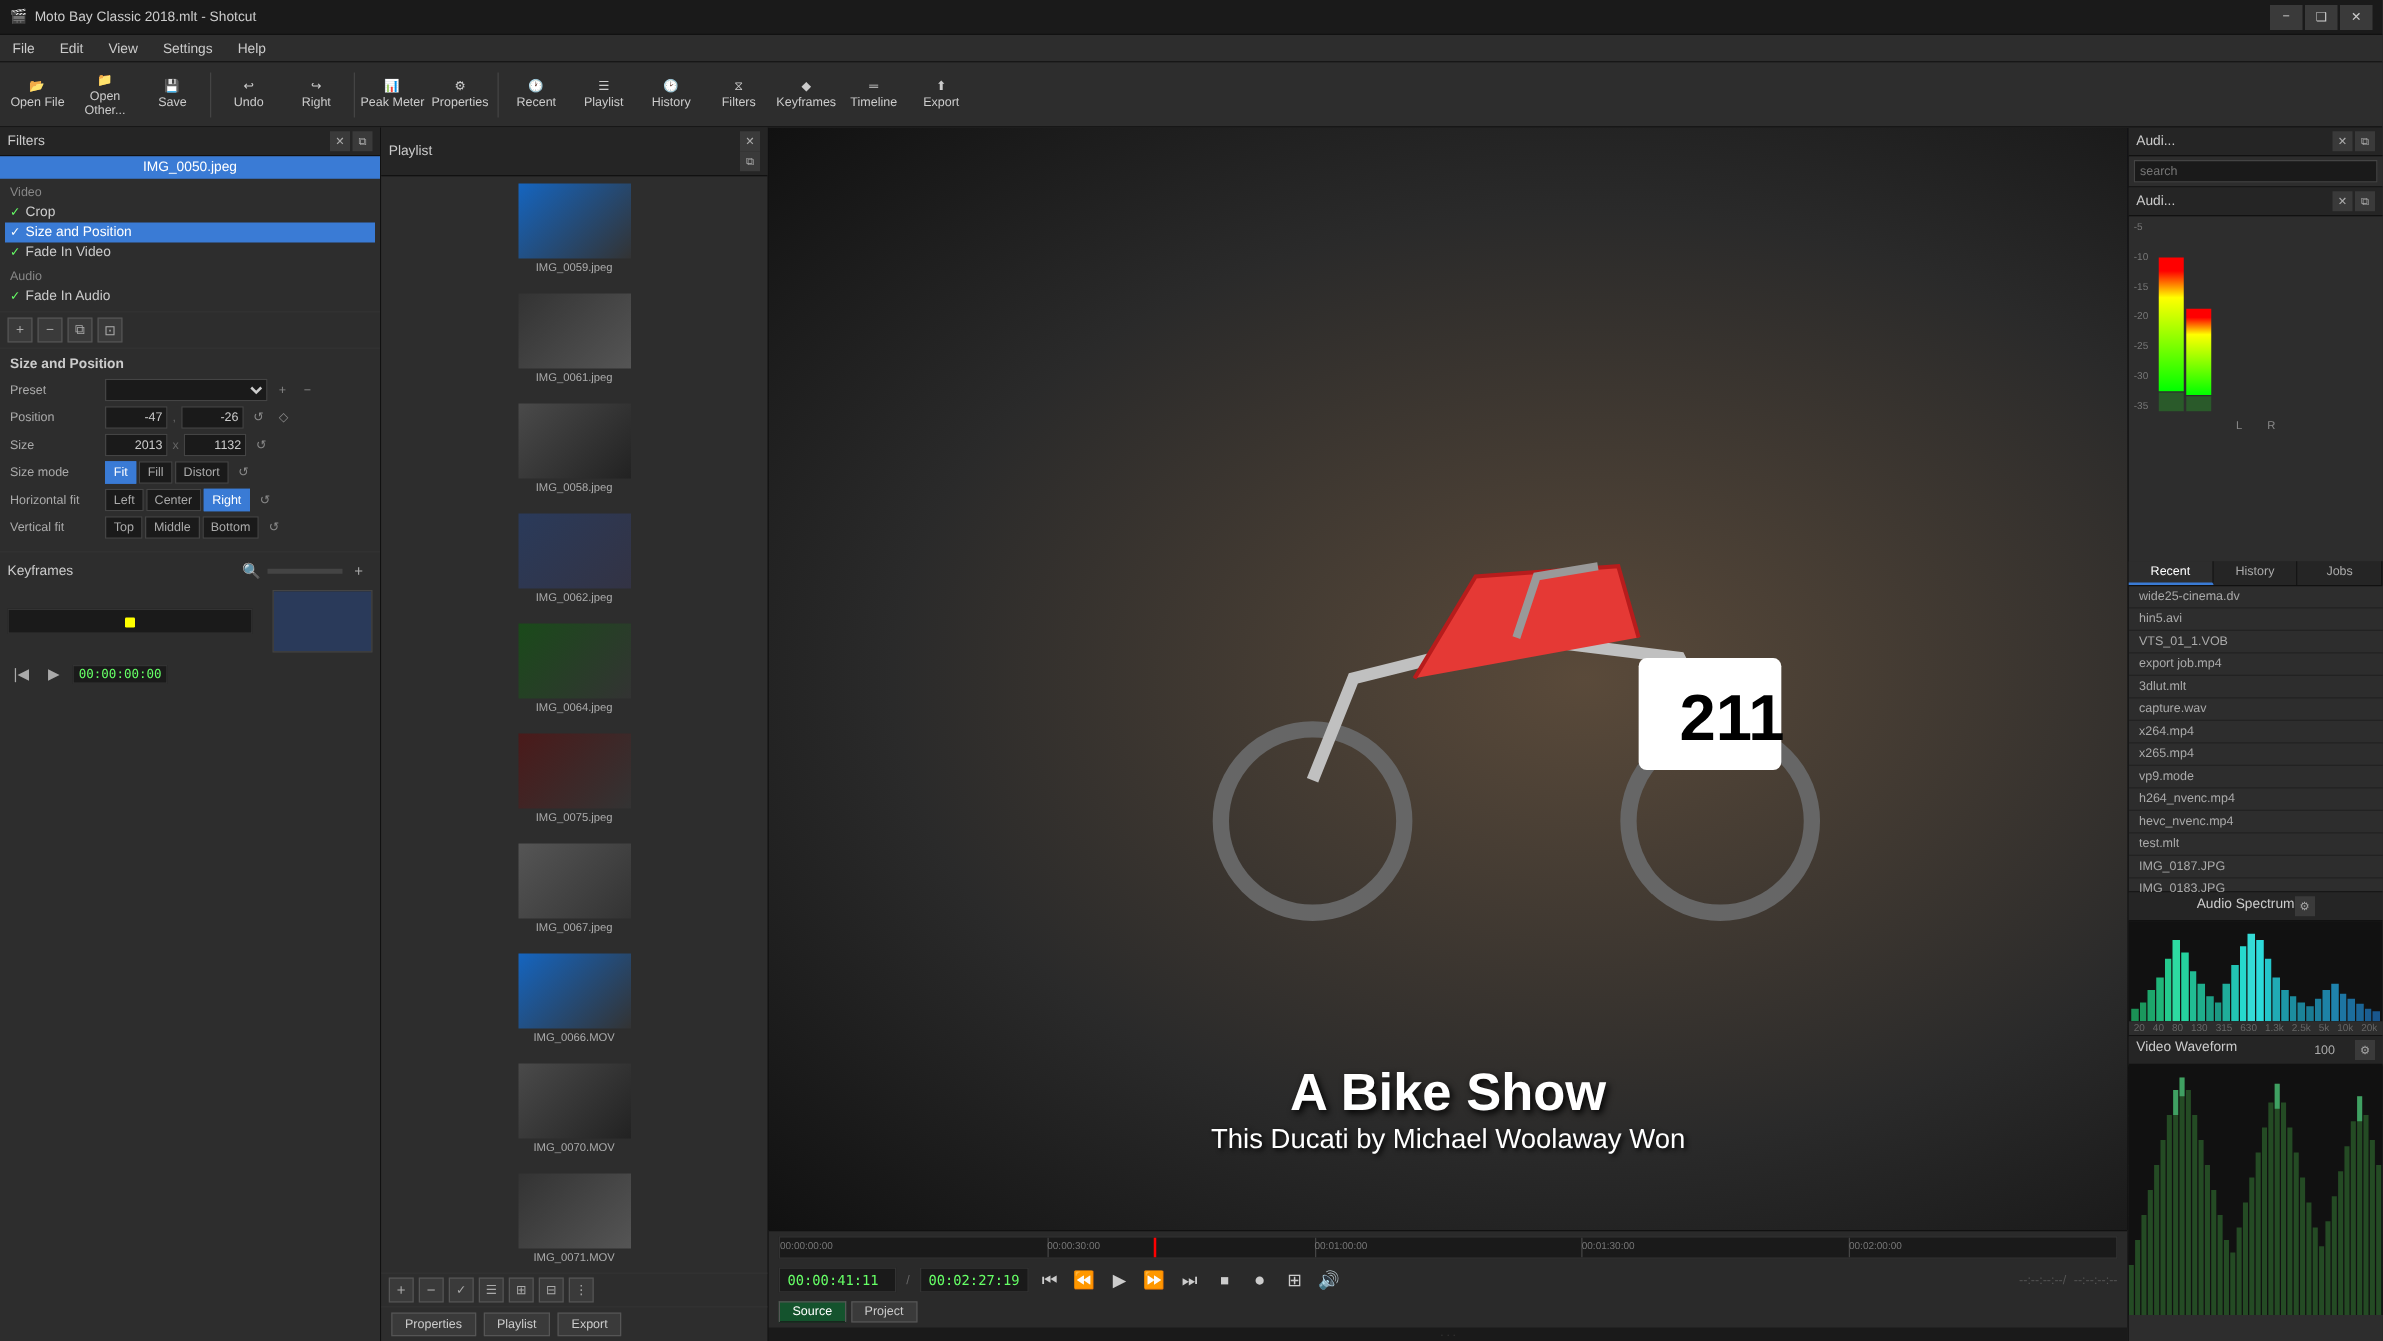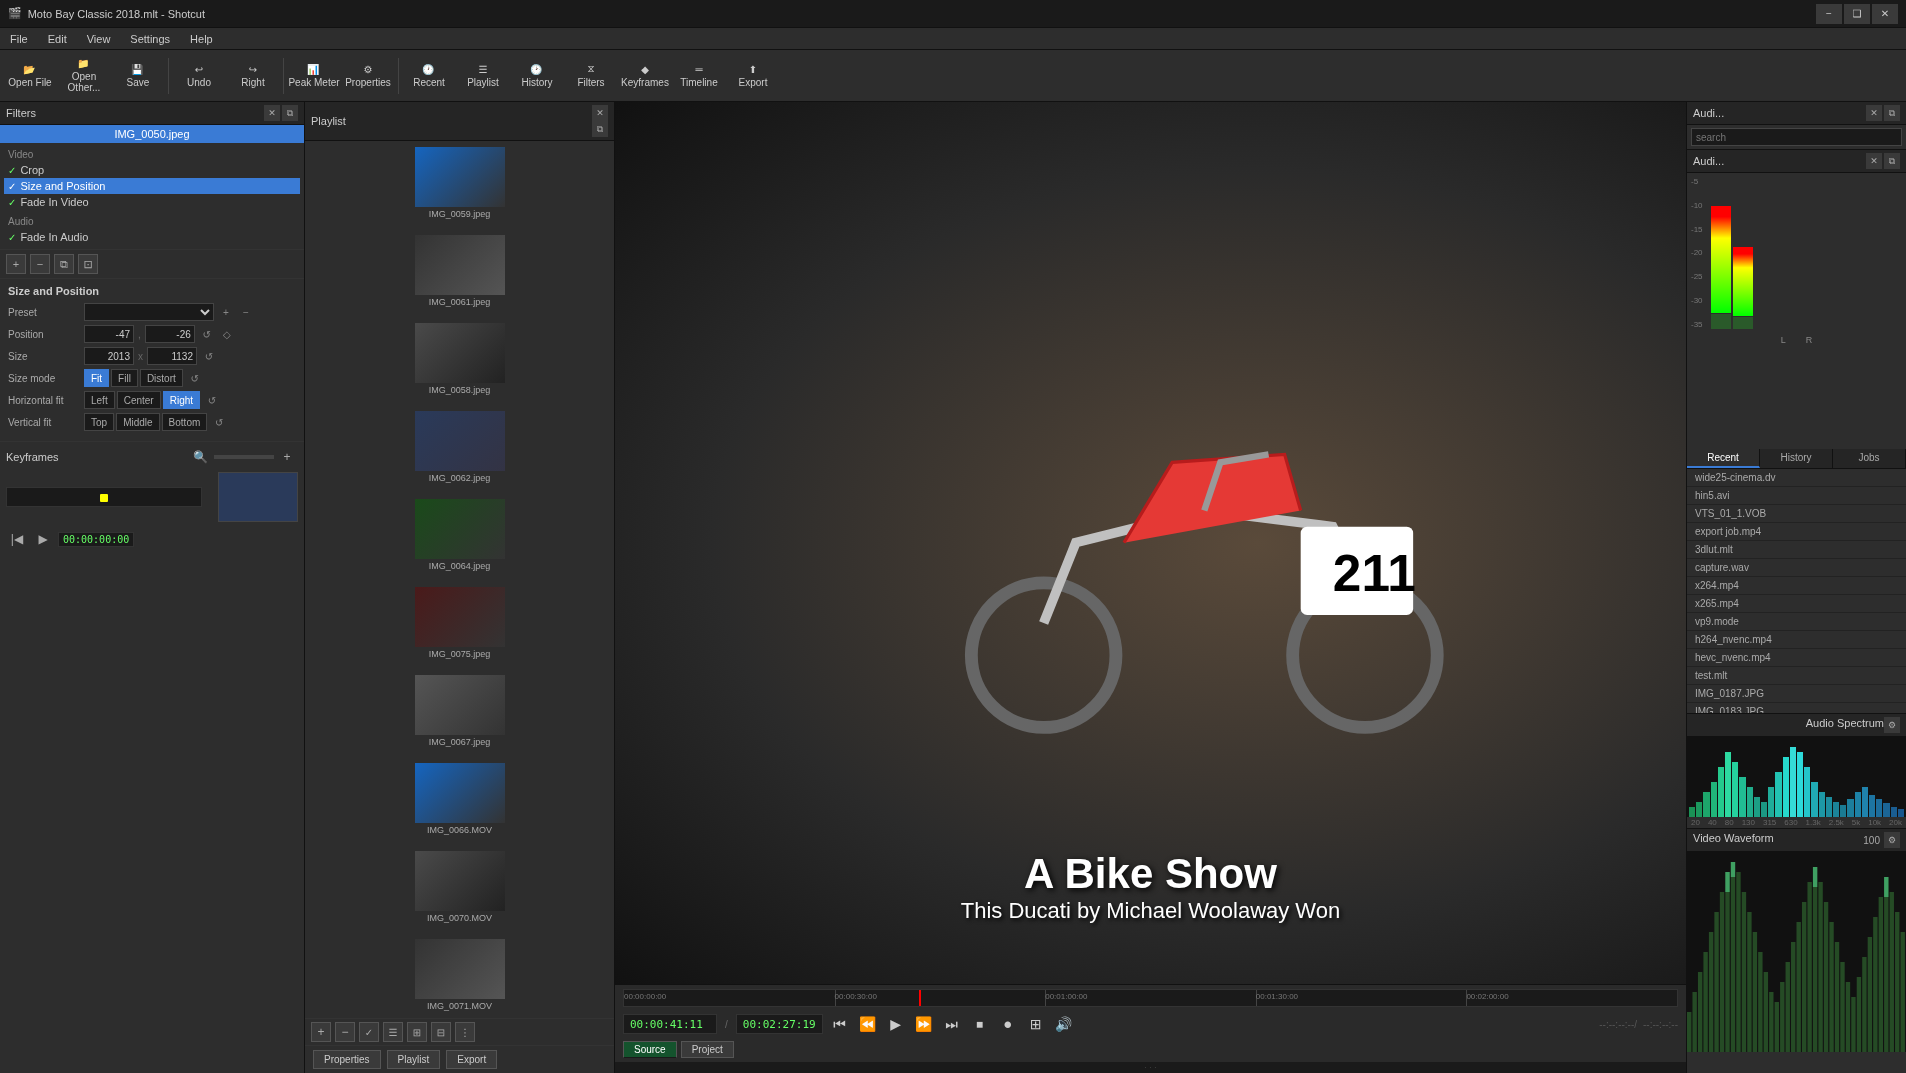--- a/index.html
+++ b/index.html
@@ -80,39 +80,39 @@
     .ruler-label { position: absolute; top: 2px; font-size: 8px; color: #777; }
     #playhead { position: absolute; top: 0; bottom: 0; width: 2px; background: #f00; }
     #transport { display: flex; align-items: center; gap: 6px; padding: 2px 0; }
     .transport-btn { background: none; border: none; color: #ccc; cursor: pointer; font-size: 14px; width: 22px; height: 22px; display: flex; align-items: center; justify-content: center; }
     .timecode-display { background: #1a1a1a; border: 1px solid #333; color: #6f6; font-family: monospace; font-size: 11px; padding: 2px 6px; height: 20px; display: flex; align-items: center; }
     .source-project-tabs { display: flex; gap: 4px; margin-top: 4px; }
     .sp-tab { padding: 2px 10px; background: #3a3a3a; border: 1px solid #555; color: #ccc; cursor: pointer; font-size: 10px; }
     .sp-tab.active { background: #14532d; border-bottom-color: #1a1a1a; color: #fff; }
 
     
-    #right-panel { width: 220px; background: #2d2d2d; border-left: 1px solid #111; display: flex; flex-direction: column; }
+    #right-panel { width: 204px; background: #2d2d2d; border-left: 1px solid #111; display: flex; flex-direction: column; }
     #right-header { display: flex; align-items: center; justify-content: space-between; padding: 3px 6px; background: #252525; border-bottom: 1px solid #111; }
     #recent-list { flex: 1; overflow-y: auto; }
     .recent-item { padding: 3px 8px; cursor: pointer; border-bottom: 1px solid #222; color: #aaa; font-size: 10px; }
     #recent-tabs { display: flex; border-bottom: 1px solid #111; }
     .recent-tab { flex: 1; text-align: center; padding: 3px; cursor: pointer; font-size: 10px; background: #252525; color: #aaa; border-right: 1px solid #111; }
     .recent-tab.active { background: #2d2d2d; color: #fff; border-bottom: 2px solid #3a7bd5; }
 
     
     #vu-meter { height: 300px; display: flex; flex-direction: column; border-top: 1px solid #111; }
     #vu-header { padding: 3px 6px; background: #252525; border-bottom: 1px solid #111; display: flex; justify-content: space-between; align-items: center; }
     #vu-scale { display: flex; height: 160px; padding: 4px 4px 4px 0; gap: 4px; }
     .vu-scale-labels { display: flex; flex-direction: column; justify-content: space-between; padding: 0 4px; color: #777; font-size: 8px; }
     .vu-bars { display: flex; gap: 2px; align-items: flex-end; height: 100%; flex: 1; }
     .lr-label { display: flex; justify-content: center; gap: 20px; font-size: 9px; color: #888; padding: 2px; }
 
     
     #audio-spectrum { border-top: 1px solid #111; }
-    #spectrum-header { padding: 3px 6px; background: #252525; border-bottom: 1px solid #111; display: flex; justify-content: flex-end; }
+    #spectrum-header { padding: 3px 6px; background: #252525; border-bottom: 1px solid #111; display: flex; justify-content: center; }
     .spectrum-canvas { height: 80px; background: #111; position: relative; overflow: hidden; }
     .spectrum-bars { display: flex; align-items: flex-end; height: 100%; gap: 1px; padding: 0 2px; }
     .spec-bar { flex: 1; background: #2a8; min-height: 2px; }
     .spectrum-scale { display: flex; justify-content: space-between; padding: 1px 4px; font-size: 8px; color: #666; }
 
     
     #video-waveform { border-top: 1px solid #111; flex: 1; }
     #waveform-header { padding: 3px 6px; background: #252525; border-bottom: 1px solid #111; display: flex; justify-content: space-between; }
     .waveform-canvas { height: 200px; background: #111; display: flex; align-items: center; justify-content: center; }
     .tl-btn { width: 22px; height: 22px; background: transparent; border: none; color: #aaa; cursor: pointer; display: flex; align-items: center; justify-content: center; font-size: 12px; }
@@ -615,21 +615,21 @@
           <span>2.5k</span>
           <span>5k</span>
         <span>10k</span>
           <span>20k</span>
       </div>
     </div>
 
     <div id="video-waveform">
       <div id="waveform-header">
         <span>Video Waveform</span>
-        <div style="display:flex;align-items:center;gap:4px;">
+        <div style="display:flex;align-items:center;gap:16px;">
           <span style="font-size:10px;color:#aaa;">100</span>
           <button class="small-btn">⚙</button>
         </div>
       </div>
       <div class="waveform-canvas">
         <div style="width:100%;height:100%;background:repeating-linear-gradient(0deg,transparent,transparent 19%,#1a2a1a 20%),linear-gradient(180deg,#000 0%,#1a1a1a 50%,#000 100%);">
           
           <svg width="100%" height="100%" viewBox="0 0 200 200" preserveAspectRatio="none">
             <rect width="200" height="200" fill="#111"></rect>
 

